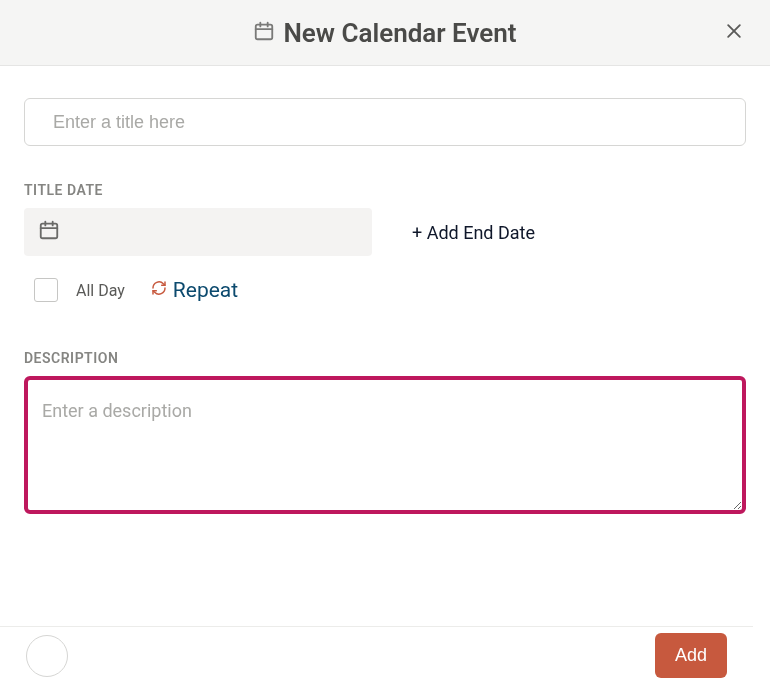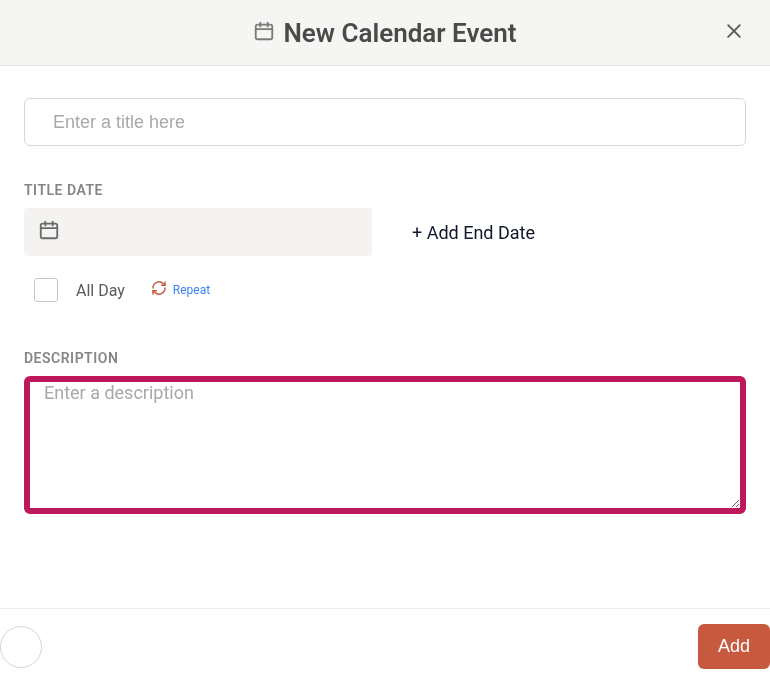--- a/index.html
+++ b/index.html
@@ -127,49 +127,49 @@
     .repeat-wrapper {
       display: flex;
       align-items: center;
       gap: 6px;
       cursor: pointer;
     }
     .repeat-icon {
       color: #c7593e;
     }
     .repeat-label {
-      font-size: 12px;
-      color: #3b82f6;
+      font-size: 21px;
+      color: #0c4a6e;
     }
     .description-textarea {
       width: 100%;
       height: 138px;
-      padding: 0 14px;
-      font-size: 18px;
-      border: 6px solid #be185d;
+      padding: 20px 14px;
+      font-size: 18px;
+      border: 4px solid #be185d;
       border-radius: 6px;
       outline: none;
       resize: both;
       font-family: inherit;
       color: #333;
     }
     .description-textarea::placeholder {
       color: #a9a9a6;
     }
     .footer {
       position: absolute;
       bottom: 0;
       left: 0;
-      right: 0;
-      height: 76px;
+      right: 17px;
+      height: 58px;
       border-top: 1px solid #ececea;
       display: flex;
       align-items: center;
       justify-content: space-between;
-      padding: 0 0;
+      padding: 0 26px;
     }
     .color-circle {
       width: 42px;
       height: 42px;
       border: 1px solid #d6d6d4;
       border-radius: 50%;
       cursor: pointer;
       background: #fff;
     }
     .add-button {

